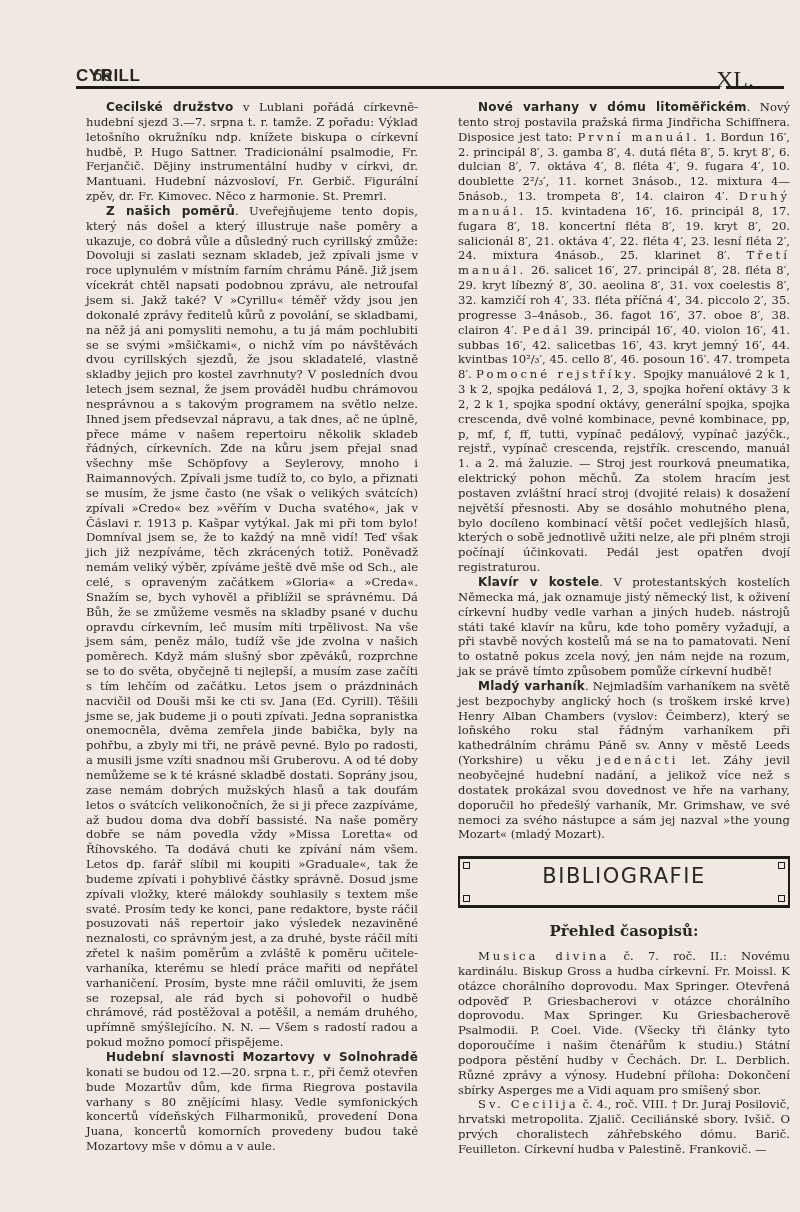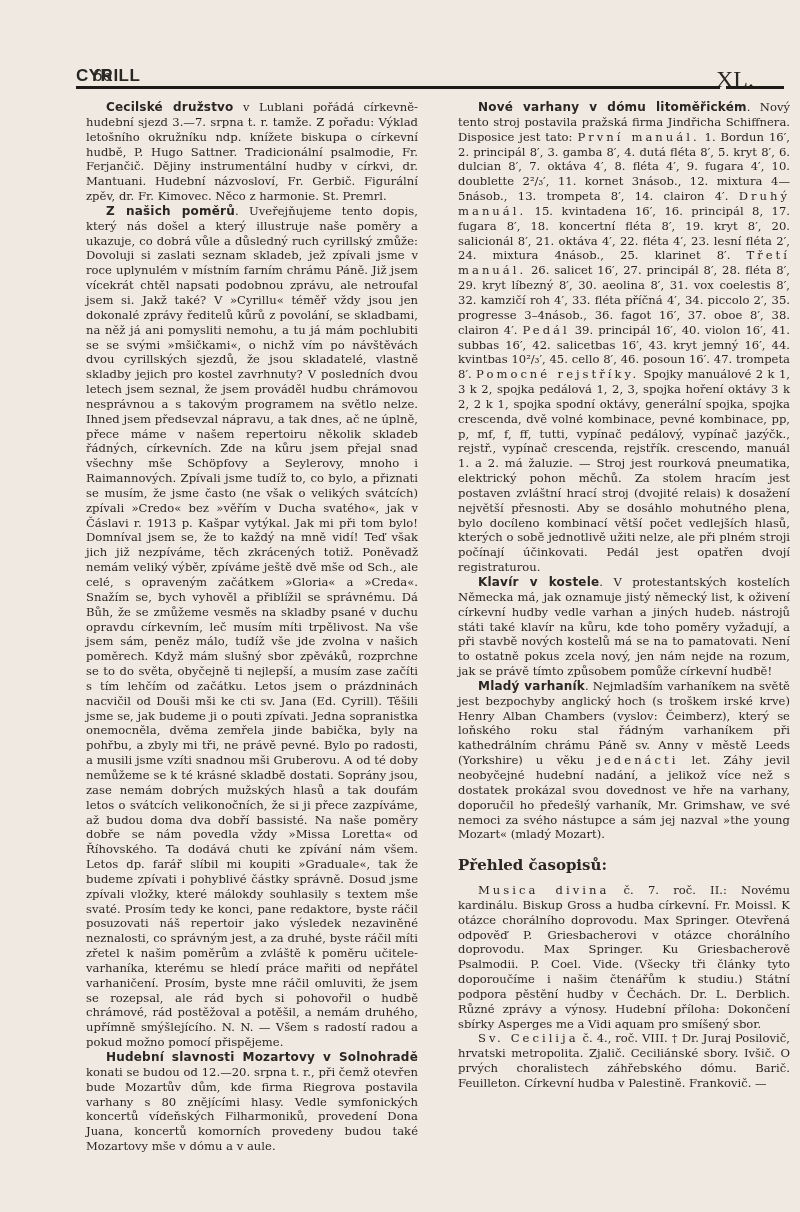--- a/index.html
+++ b/index.html
@@ -28,21 +28,21 @@
   .biblio-box {
     margin: 14px 0 0 0; height: 46px; border-top: 3px solid #1e1b18; border-bottom: 3px solid #1e1b18;
     border-left: 2px solid #1e1b18; border-right: 2px solid #1e1b18; position: relative;
   }
   .biblio-box .corner { position: absolute; width: 5px; height: 5px; border: 1px solid #1e1b18; }
   .biblio-box .c1 { left: 3px; top: 3px; }
   .biblio-box .c2 { right: 3px; top: 3px; }
   .biblio-box .c3 { left: 3px; bottom: 3px; }
   .biblio-box .c4 { right: 3px; bottom: 3px; }
   .biblio-title { position: absolute; left: 0; right: 0; top: 10px; text-align: center; font-family: "DejaVu Sans", sans-serif; font-size: 21px; letter-spacing: 1.5px; }
-  .subhead { text-align: left; font-family: "DejaVu Serif", serif; font-weight: bold; font-size: 15px; margin: 16px 0 10px 0; }
+  .subhead { text-align: center; font-family: "DejaVu Serif", serif; font-weight: bold; font-size: 15px; margin: 16px 0 10px 0; }
 </style>
 </head>
 <body>
 
 <div class="page">
   <div class="running-head">
     <span class="pgnum">66</span>
     <span class="title">CYRILL</span>
     <span class="vol">XL.</span>
   </div>
@@ -54,16 +54,23 @@
   <p><span class="head">Cecilské družstvo</span><span> v Lublani pořádá církevně-hudební sjezd 3.—7. srpna t. r. tamže. Z pořadu: Výklad letošního okružníku ndp. knížete biskupa o církevní hudbě, P. Hugo Sattner. Tradicionální psalmodie, Fr. Ferjančič. Dějiny instrumentální hudby v církvi, dr. Mantuani. Hudební názvosloví, Fr. Gerbič. Figurální zpěv, dr. Fr. Kimovec. Něco z harmonie. St. Premrl.</span></p>
   <p><span class="head">Z našich poměrů</span><span>. Uveřejňujeme tento dopis, který nás došel a který illustruje naše poměry a ukazuje, co dobrá vůle a důsledný ruch cyrillský zmůže: Dovoluji si zaslati seznam skladeb, jež zpívali jsme v roce uplynulém v místním farním chrámu Páně. Již jsem vícekrát chtěl napsati podobnou zprávu, ale netroufal jsem si. Jakž také? V »Cyrillu« téměř vždy jsou jen dokonalé zprávy ředitelů kůrů z povolání, se skladbami, na něž já ani pomysliti nemohu, a tu já mám pochlubiti se se svými »mšičkami«, o nichž vím po návštěvách dvou cyrillských sjezdů, že jsou skladatelé, vlastně skladby jejich pro kostel zavrhnuty? V posledních dvou letech jsem seznal, že jsem prováděl hudbu chrámovou nesprávnou a s takovým programem na světlo nelze. Ihned jsem předsevzal nápravu, a tak dnes, ač ne úplně, přece máme v našem repertoiru několik skladeb řádných, církevních. Zde na kůru jsem přejal snad všechny mše Schöpfovy a Seylerovy, mnoho i Raimannových. Zpívali jsme tudíž to, co bylo, a přiznati se musím, že jsme často (ne však o velikých svátcích) zpívali »Credo« bez »věřím v Ducha svatého«, jak v Čáslavi r. 1913 p. Kašpar vytýkal. Jak mi při tom bylo! Domníval jsem se, že to každý na mně vidí! Teď však jich již nezpíváme, těch zkrácených totiž. Poněvadž nemám veliký výběr, zpíváme ještě dvě mše od Sch., ale celé, s opraveným začátkem »Gloria« a »Creda«. Snažím se, bych vyhověl a přiblížil se správnému. Dá Bůh, že se zmůžeme vesměs na skladby psané v duchu opravdu církevním, leč musím míti trpělivost. Na vše jsem sám, peněz málo, tudíž vše jde zvolna v našich poměrech. Když mám slušný sbor zpěváků, rozprchne se to do světa, obyčejně ti nejlepší, a musím zase začíti s tím lehčím od začátku. Letos jsem o prázdninách nacvičil od Douši mši ke cti sv. Jana (Ed. Cyrill). Těšili jsme se, jak budeme ji o pouti zpívati. Jedna sopranistka onemocněla, dvěma zemřela jinde babička, byly na pohřbu, a zbyly mi tři, ne právě pevné. Bylo po radosti, a musili jsme vzíti snadnou mši Gruberovu. A od té doby nemůžeme se k té krásné skladbě dostati. Soprány jsou, zase nemám dobrých mužských hlasů a tak doufám letos o svátcích velikonočních, že si ji přece zazpíváme, až budou doma dva dobří bassisté. Na naše poměry dobře se nám povedla vždy »Missa Loretta« od Říhovského. Ta dodává chuti ke zpívání nám všem. Letos dp. farář slíbil mi koupiti »Graduale«, tak že budeme zpívati i pohyblivé částky správně. Dosud jsme zpívali vložky, které málokdy souhlasily s textem mše svaté. Prosím tedy ke konci, pane redaktore, byste ráčil posuzovati náš repertoir jako výsledek nezaviněné neznalosti, co správným jest, a za druhé, byste ráčil míti zřetel k našim poměrům a zvláště k poměru učitele-varhaníka, kterému se hledí práce mařiti od nepřátel varhaničení. Prosím, byste mne ráčil omluviti, že jsem se rozepsal, ale rád bych si pohovořil o hudbě chrámové, rád postěžoval a potěšil, a nemám druhého, upřímně smýšlejícího. N. N. — Všem s radostí radou a pokud možno pomocí přispějeme.</span></p>
   <p><span class="head">Hudební slavnosti Mozartovy v Solnohradě</span><span> konati se budou od 12.—20. srpna t. r., při čemž otevřen bude Mozartův dům, kde firma Riegrova postavila varhany s 80 znějícími hlasy. Vedle symfonických koncertů vídeňských Filharmoniků, provedení Dona Juana, koncertů komorních provedeny budou také Mozartovy mše v dómu a v aule.</span></p>
 </div>
 
 <div class="col right">
   <p><span class="head">Nové varhany v dómu litoměřickém</span><span>. Nový tento stroj postavila pražská firma Jindřicha Schiffnera. Disposice jest tato: </span><span class="sp">První manuál.</span><span> 1. Bordun 16′, 2. principál 8′, 3. gamba 8′, 4. dutá fléta 8′, 5. kryt 8′, 6. dulcian 8′, 7. oktáva 4′, 8. fléta 4′, 9. fugara 4′, 10. doublette 2²/₃′, 11. kornet 3násob., 12. mixtura 4—5násob., 13. trompeta 8′, 14. clairon 4′. </span><span class="sp">Druhý manuál.</span><span> 15. kvintadena 16′, 16. principál 8, 17. fugara 8′, 18. koncertní fléta 8′, 19. kryt 8′, 20. salicionál 8′, 21. oktáva 4′, 22. fléta 4′, 23. lesní fléta 2′, 24. mixtura 4násob., 25. klarinet 8′. </span><span class="sp">Třetí manuál.</span><span> 26. salicet 16′, 27. principál 8′, 28. fléta 8′, 29. kryt líbezný 8′, 30. aeolina 8′, 31. vox coelestis 8′, 32. kamzičí roh 4′, 33. fléta příčná 4′, 34. piccolo 2′, 35. progresse 3–4násob., 36. fagot 16′, 37. oboe 8′, 38. clairon 4′. </span><span class="sp">Pedál</span><span> 39. principál 16′, 40. violon 16′, 41. subbas 16′, 42. salicetbas 16′, 43. kryt jemný 16′, 44. kvintbas 10²/₃′, 45. cello 8′, 46. posoun 16′. 47. trompeta 8′. </span><span class="sp">Pomocné rejstříky.</span><span> Spojky manuálové 2 k 1, 3 k 2, spojka pedálová 1, 2, 3, spojka hoření oktávy 3 k 2, 2 k 1, spojka spodní oktávy, generální spojka, spojka crescenda, dvě volné kombinace, pevné kombinace, pp, p, mf, f, ff, tutti, vypínač pedálový, vypínač jazýčk., rejstř., vypínač crescenda, rejstřík. crescendo, manuál 1. a 2. má žaluzie. — Stroj jest rourková pneumatika, elektrický pohon měchů. Za stolem hracím jest postaven zvláštní hrací stroj (dvojité relais) k dosažení největší přesnosti. Aby se dosáhlo mohutného plena, bylo docíleno kombinací větší počet vedlejších hlasů, kterých o sobě jednotlivě užiti nelze, ale při plném stroji počínají účinkovati. Pedál jest opatřen dvojí registraturou.</span></p>
   <p><span class="head">Klavír v kostele</span><span>. V protestantských kostelích Německa má, jak oznamuje jistý německý list, k oživení církevní hudby vedle varhan a jiných hudeb. nástrojů státi také klavír na kůru, kde toho poměry vyžadují, a při stavbě nových kostelů má se na to pamatovati. Není to ostatně pokus zcela nový, jen nám nejde na rozum, jak se právě tímto způsobem pomůže církevní hudbě!</span></p>
   <p><span class="head">Mladý varhaník</span><span>. Nejmladším varhaníkem na světě jest bezpochyby anglický hoch (s troškem irské krve) Henry Alban Chambers (vyslov: Čeimberz), který se loňského roku stal řádným varhaníkem při kathedrálním chrámu Páně sv. Anny v městě Leeds (Yorkshire) u věku </span><span class="sp">jedenácti</span><span> let. Záhy jevil neobyčejné hudební nadání, a jelikož více než s dostatek prokázal svou dovednost ve hře na varhany, doporučil ho předešlý varhaník, Mr. Grimshaw, ve své nemoci za svého nástupce a sám jej nazval »the young Mozart« (mladý Mozart).</span></p>
 
+  <div class="biblio-box">
+    <span class="corner c1"></span>
+    <span class="corner c2"></span>
+    <span class="corner c3"></span>
+    <span class="corner c4"></span>
+    <div class="biblio-title">BIBLIOGRAFIE</div>
+  </div>
   <div class="subhead">Přehled časopisů:</div>
   <p><span class="sp">Musica divina</span><span> č. 7. roč. II.: Novému kardinálu. Biskup Gross a hudba církevní. Fr. Moissl. K otázce chorálního doprovodu. Max Springer. Otevřená odpověď P. Griesbacherovi v otázce chorálního doprovodu. Max Springer. Ku Griesbacherově Psalmodii. P. Coel. Vide. (Všecky tři články tyto doporoučíme i našim čtenářům k studiu.) Státní podpora pěstění hudby v Čechách. Dr. L. Derblich. Různé zprávy a výnosy. Hudební příloha: Dokončení sbírky Asperges me a Vidi aquam pro smíšený sbor.</span></p>
   <p><span class="sp">Sv. Cecilija</span><span> č. 4., roč. VIII. † Dr. Juraj Posilovič, hrvatski metropolita. Zjalič. Ceciliánské sbory. Ivšič. O prvých choralistech záhřebského dómu. Barič. Feuilleton. Církevní hudba v Palestině. Frankovič. —</span></p>
 </div>
 
 </body></html>

